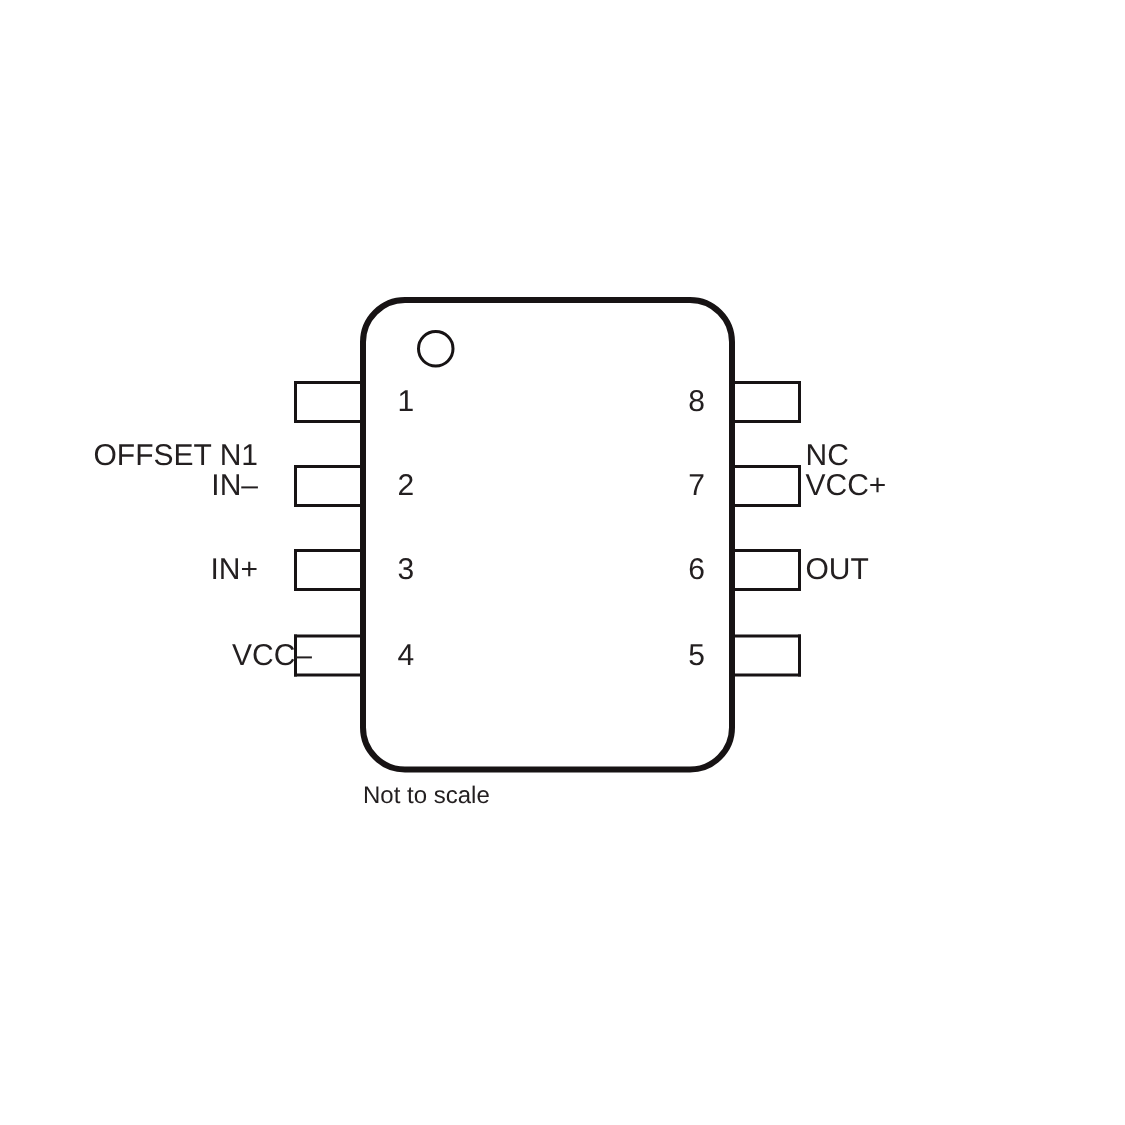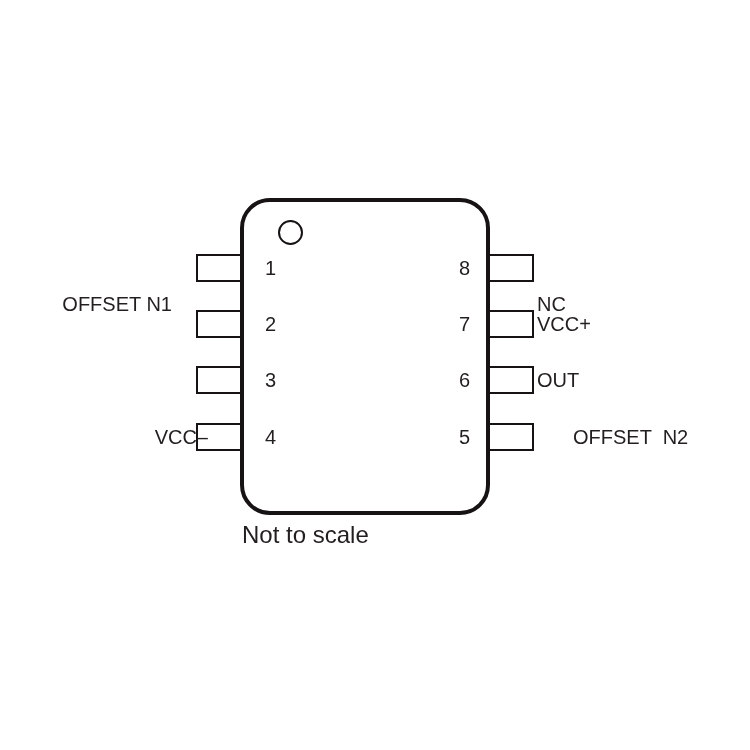--- a/index.html
+++ b/index.html
@@ -84,31 +84,33 @@
   .lbl.right { left: 537px; }
   .lbl.c0 { top: 268px; margin-top: 36px; }
   .lbl.c1 { top: 324px; }
   .lbl.c2 { top: 380px; }
   .lbl.c3 { top: 437px; margin-left: 36px; }
   
   .caption {
     position: absolute;
     left: 242px;
     top: 522px;
-    font-size: 24px;
+    font-size: 16px;
     line-height: 1.1;
     z-index: 4;
   }
 </style>
 </head>
 <body>
 
 <div class="stage">
 
   <div class="lbl left c0">OFFSET N1</div>
+  <div class="lbl left c1">IN–</div>
+  <div class="lbl left c2">IN+</div>
   <div class="lbl left c3">VCC–</div>
 
   <div class="pin left r0"></div>
   <div class="pin left r1"></div>
   <div class="pin left r2"></div>
   <div class="pin left r3"></div>
 
   <div class="pin right r0"></div>
   <div class="pin right r1"></div>
   <div class="pin right r2"></div>
@@ -123,17 +125,16 @@
   <div class="num left c3">4</div>
 
   <div class="num right c0">8</div>
   <div class="num right c1">7</div>
   <div class="num right c2">6</div>
   <div class="num right c3">5</div>
 
   <div class="lbl right c0">NC</div>
   <div class="lbl right c1">VCC+</div>
   <div class="lbl right c2">OUT</div>
-  <div class="lbl right c3">OFFSET  N2</div>
 
   <div class="caption">Not to scale</div>
 
 </div>
 
 </body></html>

